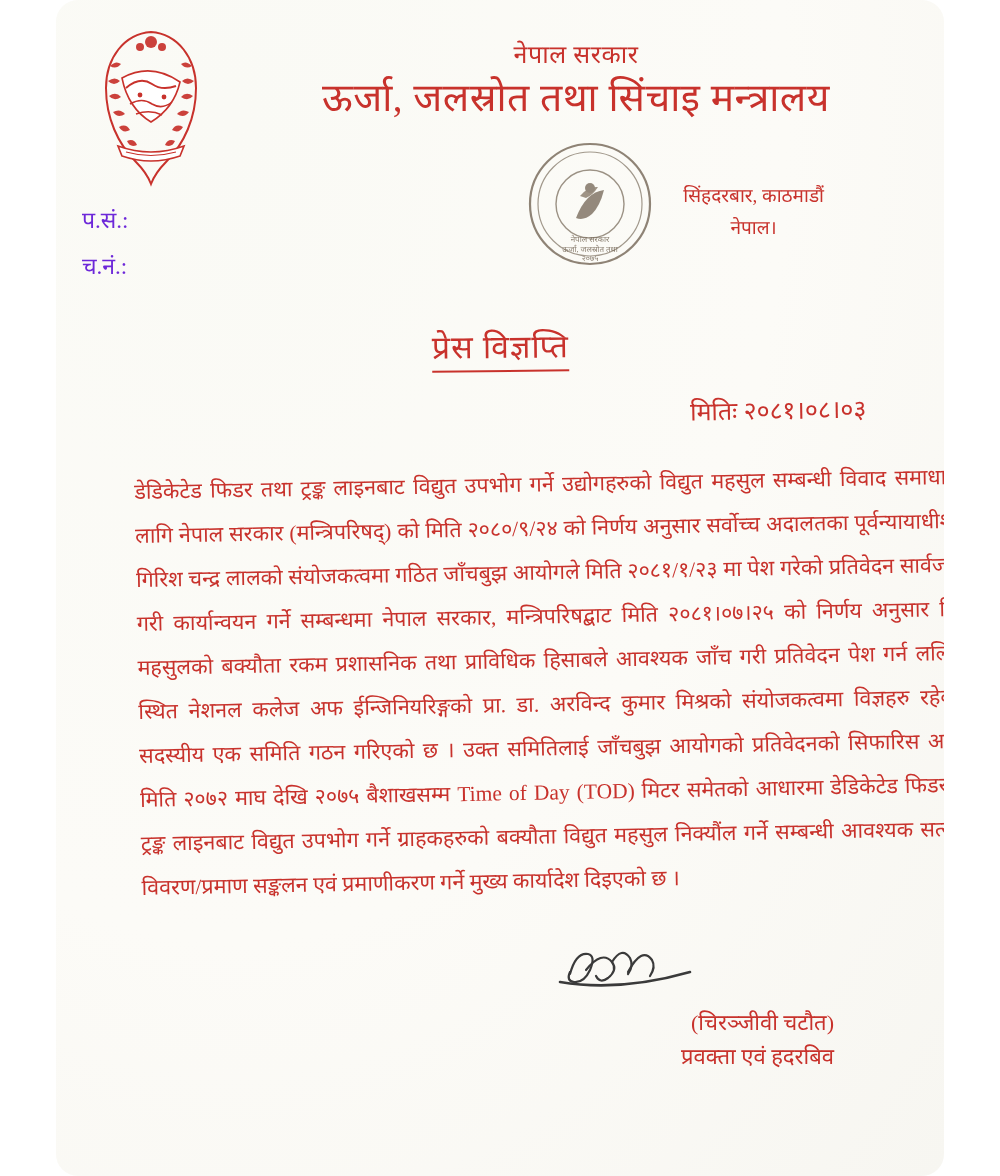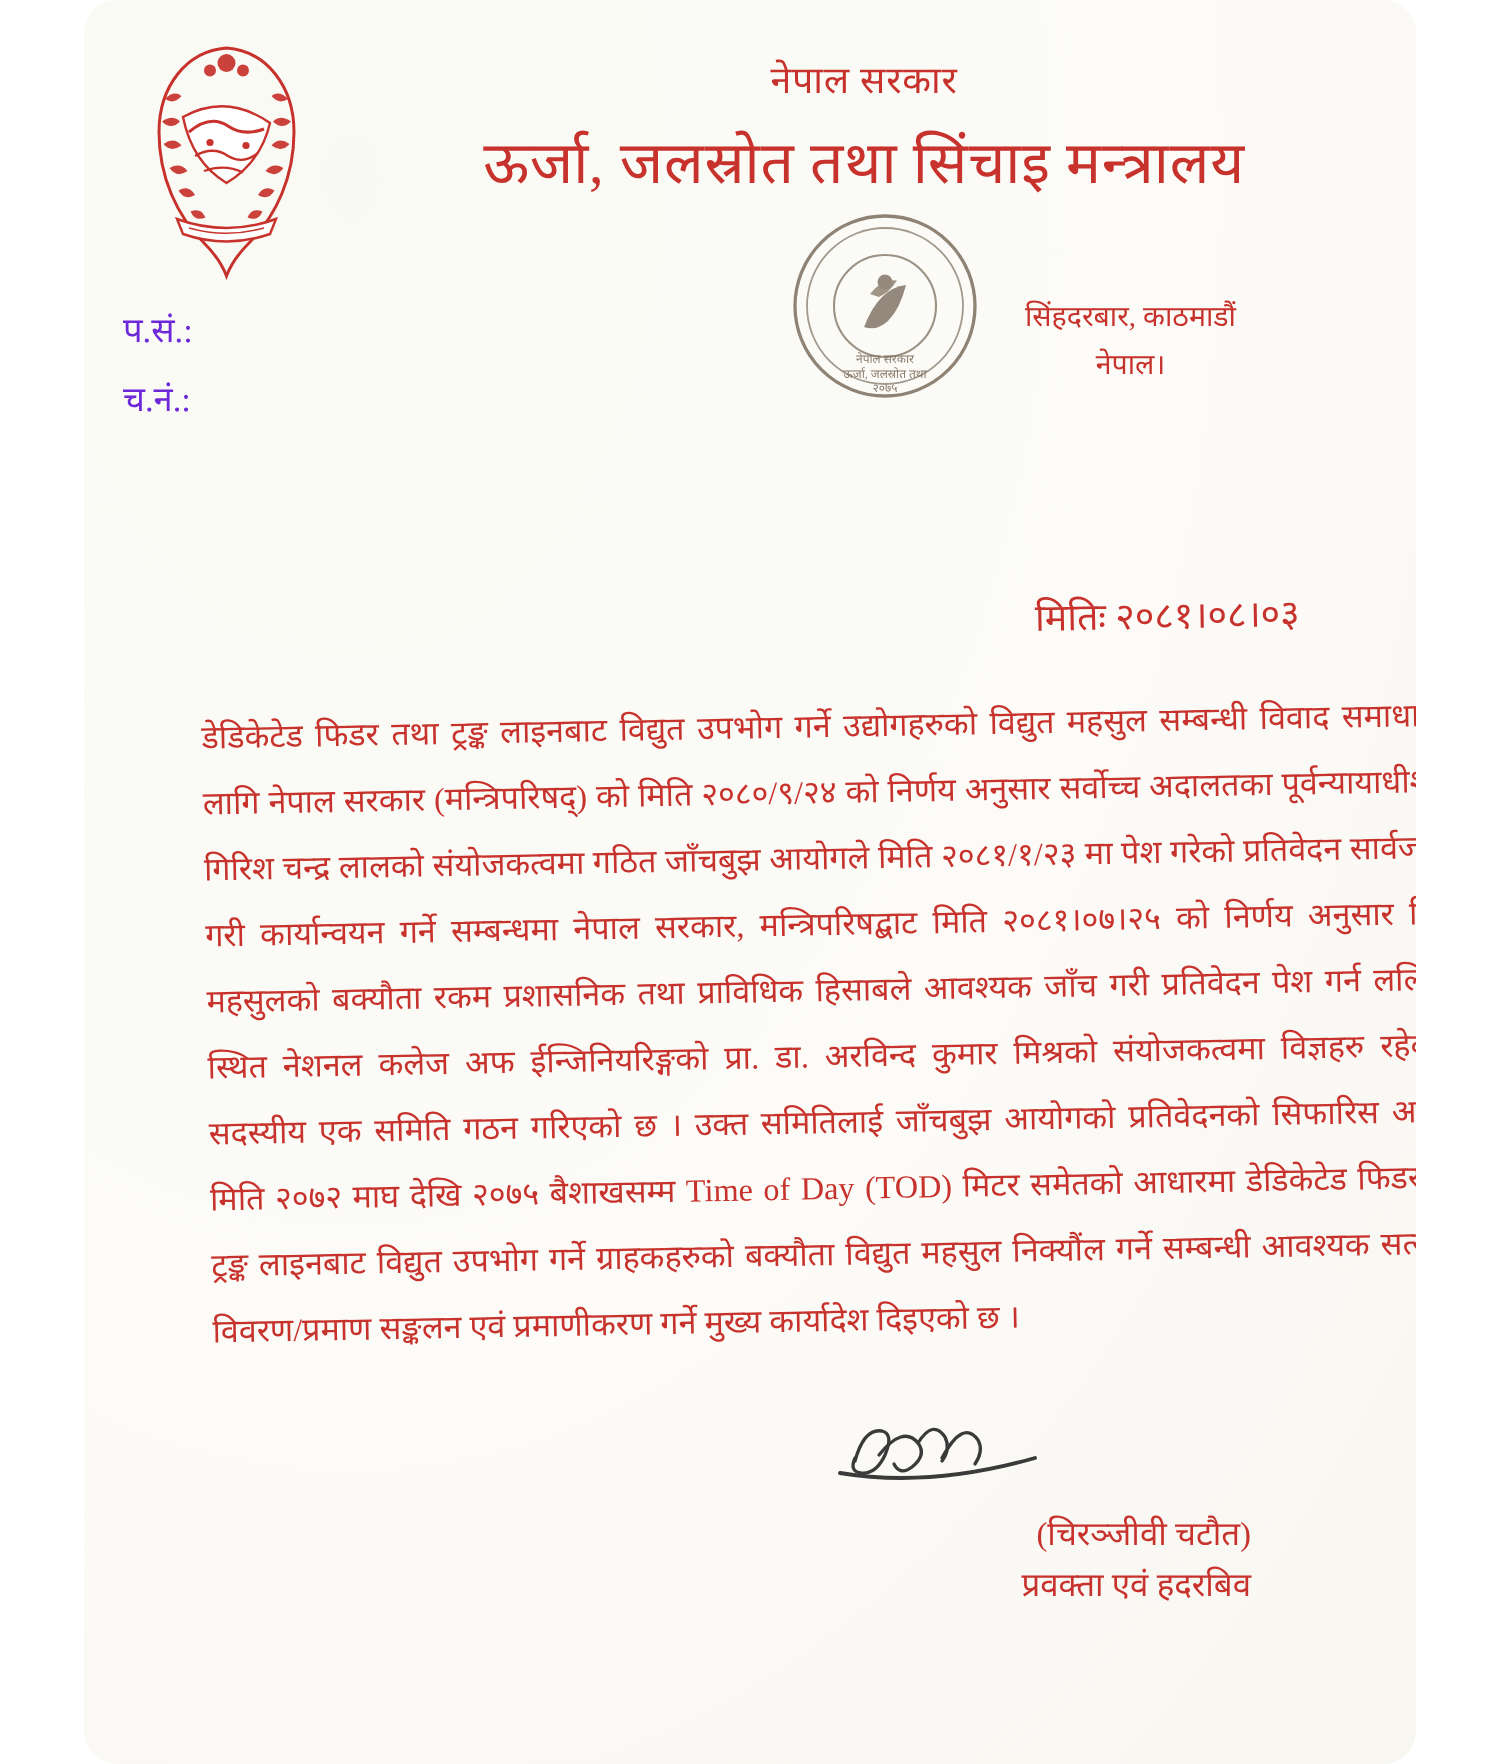--- a/index.html
+++ b/index.html
@@ -50,21 +50,21 @@
     text-align: center;
     color: #c8322c;
   }
   .gov-line {
     font-size: 25px;
     letter-spacing: 0.5px;
     line-height: 1.2;
     font-family: "Liberation Serif", "DejaVu Serif", serif;
   }
   .ministry-line {
-    margin-top: 16px;
+    margin-top: 4px;
     font-size: 39px;
     line-height: 1.25;
     letter-spacing: 0.5px;
     white-space: nowrap;
     font-family: Liberation Serif, serif;
   }
 
   
   .seal {
     position: absolute;
@@ -88,21 +88,20 @@
 
   
   .address {
     position: absolute;
     right: 120px;
     top: 180px;
     text-align: center;
     color: #c8322c;
     font-size: 19px;
     line-height: 1.7;
-    margin-top: 16px;
   }
 
   
   .press-title {
     position: absolute;
     left: 0;
     right: 0;
     top: 324px;
     text-align: center;
     color: #c8322c;
@@ -246,20 +245,23 @@
   <div class="ref-fields">
     <div>प.सं.:</div>
     <div>च.नं.:</div>
   </div>
 
   <div class="address">
     <div>सिंहदरबार, काठमाडौं</div>
     <div>नेपाल।</div>
   </div>
 
+  <div class="press-title">
+    <span>प्रेस विज्ञप्ति</span>
+  </div>
 
   <div class="doc-date">मितिः २०८१।०८।०३</div>
 
   <div class="body-text">
     <p>डेडिकेटेड फिडर तथा ट्रङ्क लाइनबाट विद्युत उपभोग गर्ने उद्योगहरुको विद्युत महसुल सम्बन्धी विवाद समाधानको लागि नेपाल सरकार (मन्त्रिपरिषद्) को मिति २०८०/९/२४ को निर्णय अनुसार सर्वोच्च अदालतका पूर्वन्यायाधीश श्री गिरिश चन्द्र लालको संयोजकत्वमा गठित जाँचबुझ आयोगले मिति २०८१/१/२३ मा पेश गरेको प्रतिवेदन सार्वजनिक गरी कार्यान्वयन गर्ने सम्बन्धमा नेपाल सरकार, मन्त्रिपरिषद्बाट मिति २०८१।०७।२५ को निर्णय अनुसार विद्युत महसुलको बक्यौता रकम प्रशासनिक तथा प्राविधिक हिसाबले आवश्यक जाँच गरी प्रतिवेदन पेश गर्न ललितपुर स्थित नेशनल कलेज अफ ईन्जिनियरिङ्गको प्रा. डा. अरविन्द कुमार मिश्रको संयोजकत्वमा विज्ञहरु रहेको ३ सदस्यीय एक समिति गठन गरिएको छ । उक्त समितिलाई जाँचबुझ आयोगको प्रतिवेदनको सिफारिस अनुसार मिति २०७२ माघ देखि २०७५ बैशाखसम्म Time of Day (TOD) मिटर समेतको आधारमा डेडिकेटेड फिडर तथा ट्रङ्क लाइनबाट विद्युत उपभोग गर्ने ग्राहकहरुको बक्यौता विद्युत महसुल निक्यौंल गर्ने सम्बन्धी आवश्यक सत्यतथ्य विवरण/प्रमाण सङ्कलन एवं प्रमाणीकरण गर्ने मुख्य कार्यादेश दिइएको छ ।</p>
   </div>
 
   <div class="signature-area">
     <div class="sig-mark">
       <svg width="220" height="66" viewBox="0 0 220 66" xmlns="http://www.w3.org/2000/svg">

